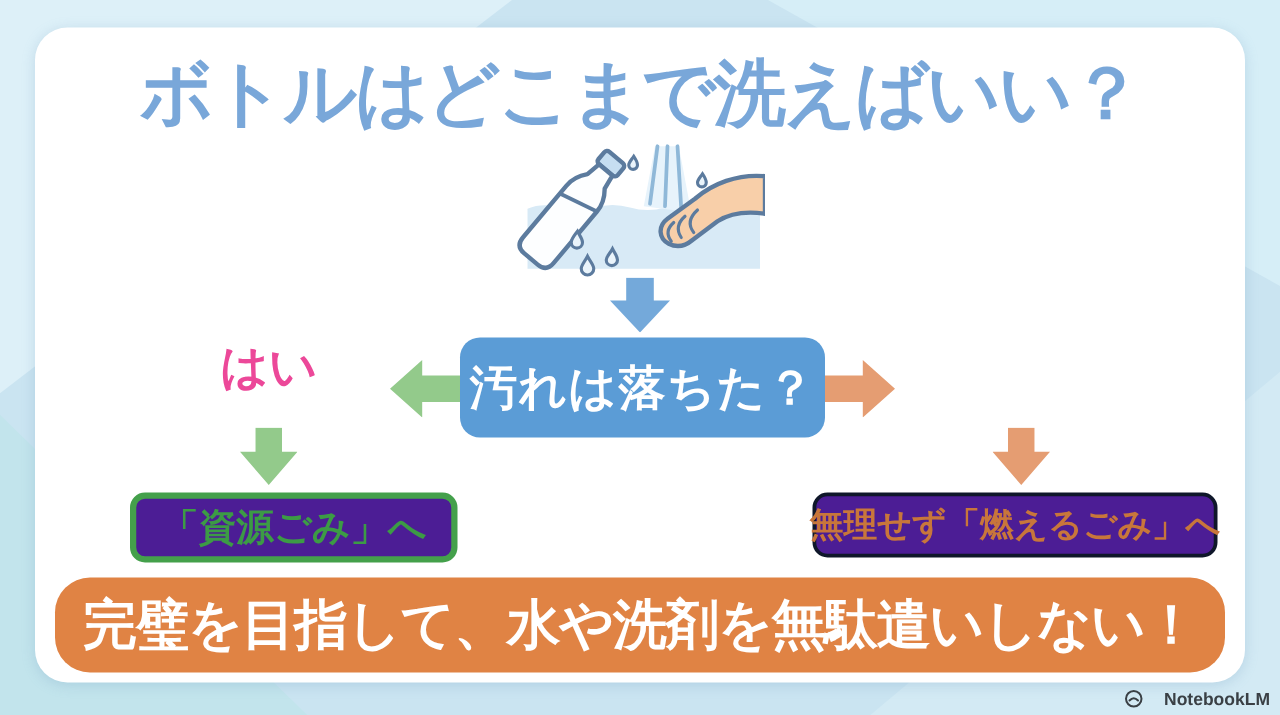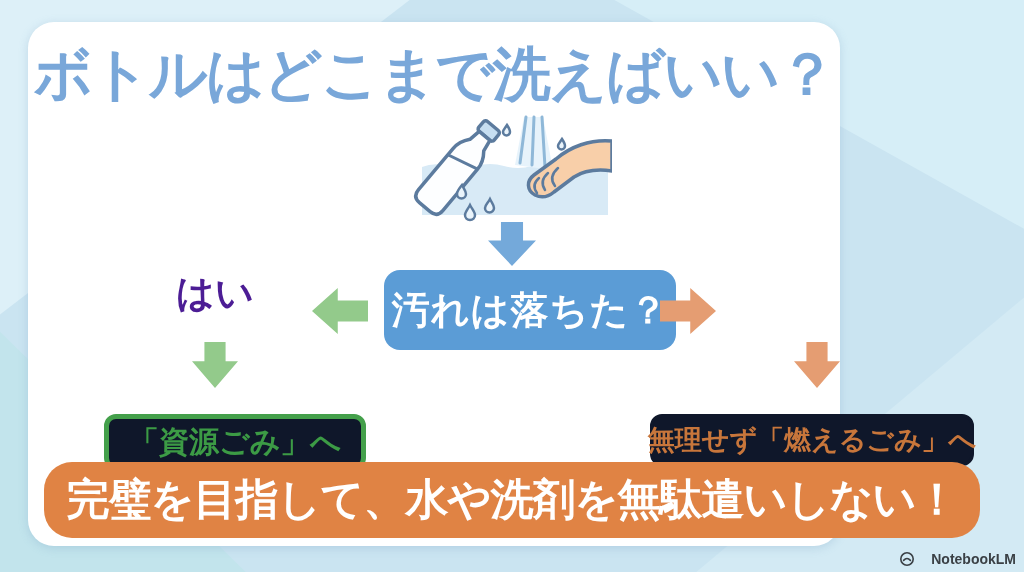--- a/index.html
+++ b/index.html
@@ -8,21 +8,21 @@
     background:#cae4f1;
     font-family:"Liberation Sans","DejaVu Sans",sans-serif;
   }
   .bg-shape{position:absolute;inset:0;}
   .bg-s1{background:#ddf0f8;clip-path:polygon(0 0,40% 0,0 55%);}
   .bg-s2{background:#d6eef7;clip-path:polygon(60% 0,100% 0,100% 40%);}
   .bg-s3{background:#c2e4ec;clip-path:polygon(0 58%,24% 100%,0 100%);}
   .bg-s4{background:#d3eaf4;clip-path:polygon(100% 52%,100% 100%,68% 100%);}
 
   .card{
-    position:absolute;left:28px;top:22px;width:812px;height:524px;
+    position:absolute;left:28px;top:22px;width:968px;height:524px;
     background:#ffffff;border-radius:26px;
     box-shadow:0 2px 10px rgba(110,155,190,.28);
   }
   .title{
     position:absolute;top:14px;left:0;width:100%;margin:0;
     text-align:center;font-size:58px;font-weight:900;letter-spacing:-2px;
     color:#79a7d9;white-space:nowrap;
   }
 
   .illus{position:absolute;left:384px;top:93px;width:200px;height:108px;}
@@ -34,31 +34,30 @@
   .a-blue{background:#74a9da;}
   .a-green{background:#93ca8b;}
   .a-orange{background:#e59d72;}
 
   .qbox{
     position:absolute;left:340px;top:248px;width:292px;height:80px;
     background:#5b9cd6;border-radius:16px;
     display:flex;align-items:center;justify-content:center;
     color:#ffffff;font-size:38px;font-weight:900;letter-spacing:1px;
     white-space:nowrap;
-    margin-left:16px;
   }
 
   .branch-label{position:absolute;text-align:center;font-weight:900;white-space:nowrap;}
-  .yes-main{left:62px;top:246px;width:250px;font-size:38px;color:#4c1d95;}
+  .yes-main{left:62px;top:246px;width:250px;font-size:38px;color:#ec4899;}
   .yes-sub{left:62px;top:288px;width:250px;font-size:23px;color:#44a04b;}
   .no-main{left:664px;top:246px;width:250px;font-size:38px;color:#c8763b;}
   .no-sub{left:654px;top:288px;width:270px;font-size:21px;color:#c8763b;}
 
   .result-box{
-    position:absolute;top:392px;height:46px;background:#0f172a;
+    position:absolute;top:372px;height:46px;background:#4c1d95;
     border-radius:12px;display:flex;align-items:center;justify-content:center;
     font-weight:900;white-space:nowrap;
   }
   .result-yes{left:76px;width:252px;border:5px solid #44a04b;color:#3c9b45;font-size:30px;}
   .result-no{left:622px;width:318px;border:3px solid #0f172a;color:#c8763b;font-size:27px;}
 
   .banner{
     position:absolute;left:16px;top:440px;width:936px;height:76px;
     background:#e08344;border-radius:28px;
     display:flex;align-items:center;justify-content:center;

